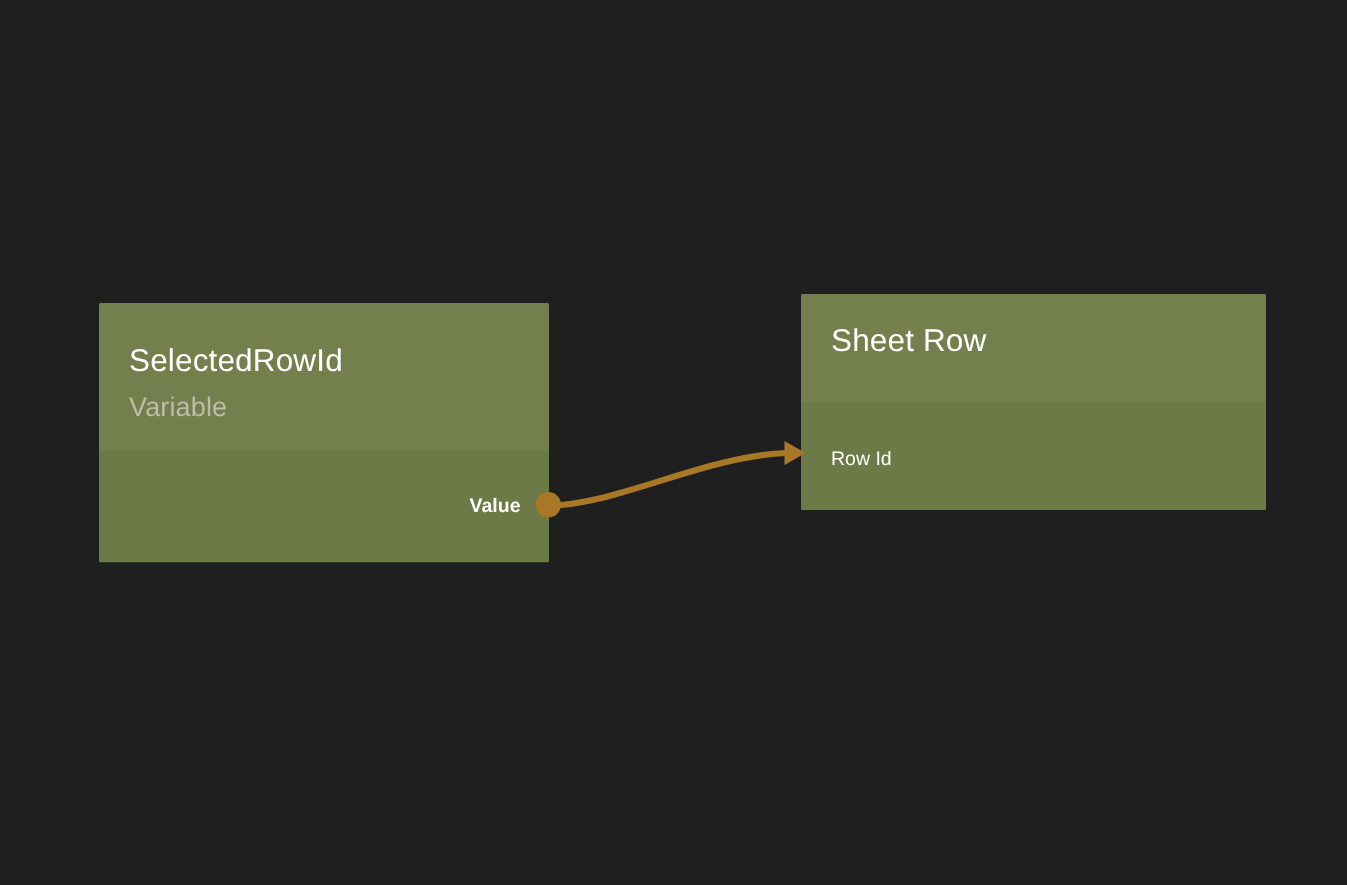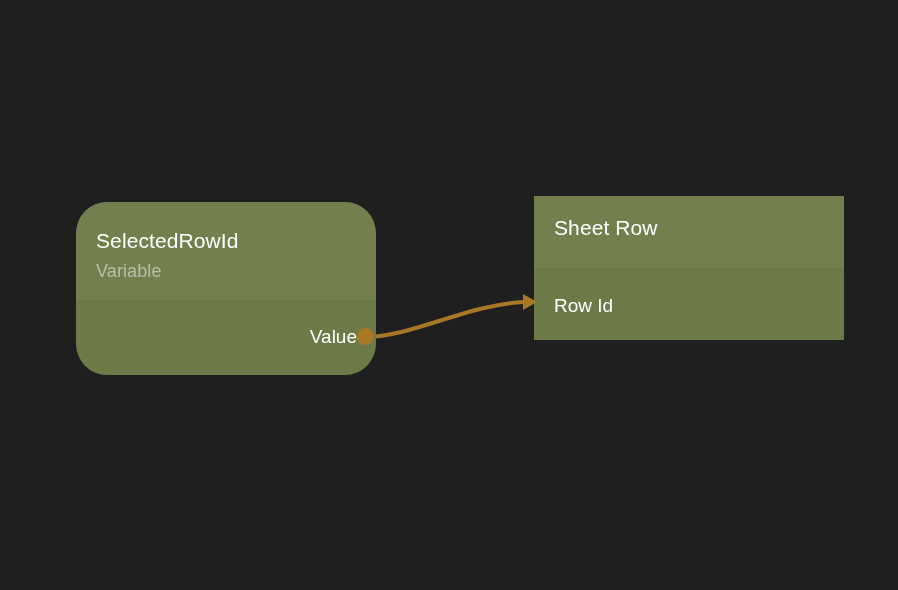--- a/index.html
+++ b/index.html
@@ -72,35 +72,34 @@
 
   .port-row {
     position: relative;
     height: 30px;
     display: flex;
     align-items: center;
   }
 
   .port-label {
     color: #ffffff;
-    font-size: 19px;
+    font-size: 13px;
     line-height: 1;
     white-space: nowrap;
   }
 
-  .port-row.output { justify-content: center; }
+  .port-row.output { justify-content: center; font-weight: bold; }
   .port-row.input  { justify-content: flex-start; }
 
   
   #node-variable {
-    left: 76px;
+    left: 66px;
     top: 202px;
     width: 300px;
     height: 173px;
-    border-radius: 31px;
   }
   #node-variable .node-header { height: 98px; }
   #node-variable .node-title    { position: absolute; left: 20px; top: 28px; }
   #node-variable .node-subtitle { position: absolute; left: 20px; top: 60px; }
   #node-variable .node-body   { height: 75px; }
   #node-variable .port-row.output {
     position: absolute;
     right: 19px;
     top: 23px;
     height: 26px;

